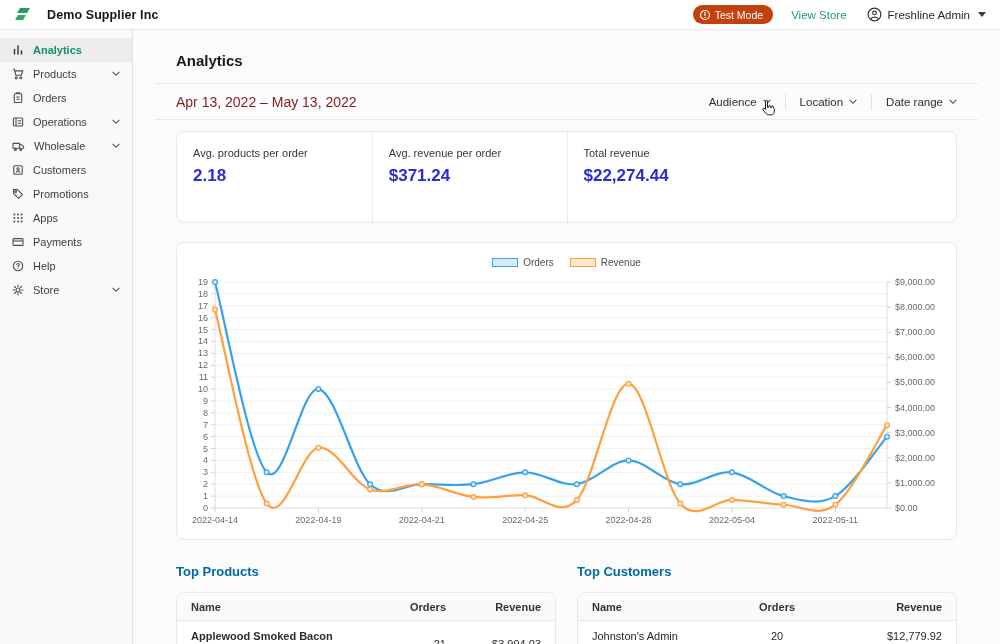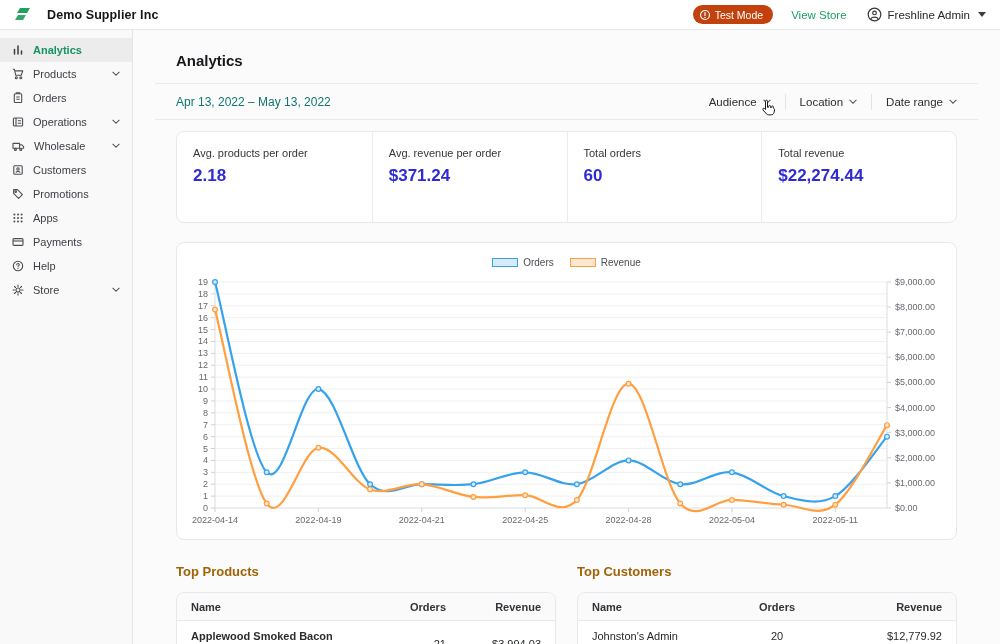--- a/index.html
+++ b/index.html
@@ -28,21 +28,21 @@
     font-size:11px; color:#3c4045; cursor:pointer; }
   .side-item svg { flex:none; }
   .side-item .chev { margin-left:auto; }
   .side-item.selected { background:#ececec; color:#14935e; font-weight:bold; }
   
   .main { flex:1; padding:0 22px; overflow:hidden; }
   .page-title { font-size:15px; font-weight:bold; color:#17181b; padding:22px 21px 14px;
     border-bottom:1px solid #e9e9eb; }
   .controls { height:36px; display:flex; align-items:center; justify-content:space-between;
     padding:0 21px; border-bottom:1px solid #e9e9eb; }
-  .date-range { font-size:12px; color:#0f766e; }
+  .date-range { font-size:14px; color:#7f1d1d; }
   .filters { display:flex; align-items:center; }
   .filter { display:flex; align-items:center; gap:6px; font-size:11.5px; color:#2b2d31;
     padding:0 14px; cursor:pointer; }
   .filter:first-child { padding-left:0; }
   .filter:last-child { padding-right:0; }
   .fdiv { width:1px; height:16px; background:#e2e2e5; }
   
   .stats { margin:11px 21px 0; background:#fff; border:1px solid #e8e8ea; border-radius:8px;
     display:grid; grid-template-columns:1fr 1fr 1fr 1fr; height:92px; }
   .stat { padding:15px 16px; }
@@ -52,21 +52,21 @@
   
   .chart-card { margin:19px 21px 0; background:#fff; border:1px solid #e8e8ea; border-radius:8px;
     height:298px; padding:11px 12px 8px; }
   .legend { display:flex; justify-content:center; gap:16px; height:16px; align-items:center; }
   .lg { display:flex; align-items:center; gap:5px; font-size:10px; color:#4a4d52; }
   .lg i { display:inline-block; width:26px; height:9px; border:1.5px solid #999; background:#eee; }
   #chart-svg { overflow:visible; display:block; margin-top:4px; }
   #chart-svg .tick { font-family:"Liberation Sans",sans-serif; font-size:9px; fill:#65696e; }
   
   .tables { display:grid; grid-template-columns:1fr 1fr; gap:21px; margin:24px 21px 0; }
-  .tbl-title { font-size:13px; font-weight:bold; color:#a16207; margin-bottom:13px; }
+  .tbl-title { font-size:13px; font-weight:bold; color:#0369a1; margin-bottom:13px; }
   .tbl { background:#fff; border:1px solid #e8e8ea; border-radius:8px 8px 0 0; overflow:hidden; }
   .thead { background:#fafafa; border-bottom:1px solid #e9e9eb; height:28px;
     display:grid; align-items:center; padding:0 14px; font-size:11px; font-weight:bold; color:#303337; }
   .trow { display:grid; align-items:center; padding:9px 14px 12px; font-size:11px; color:#26282b; }
   .cols-products { grid-template-columns:1fr 70px 95px; }
   .cols-customers { grid-template-columns:1fr 110px 110px; }
   .c-right { text-align:right; }
   .c-center { text-align:center; }
   .prod-name { font-weight:bold; color:#2b2d30; }
   .prod-sub { font-size:10.5px; color:#8b8e93; margin-top:3px; }
@@ -267,24 +267,20 @@
     </div>
 
     <section class="stats">
       <div class="stat">
         <div class="stat-label">Avg. products per order</div>
         <div class="stat-value">2.18</div>
       </div>
       <div class="stat">
         <div class="stat-label">Avg. revenue per order</div>
         <div class="stat-value">$371.24</div>
-      </div>
-      <div class="stat">
-        <div class="stat-label">Total orders</div>
-        <div class="stat-value">60</div>
       </div>
       <div class="stat">
         <div class="stat-label">Total revenue</div>
         <div class="stat-value">$22,274.44</div>
       </div>
     </section>
 
     <section class="chart-card">
       <div class="legend">
         <span class="lg">

